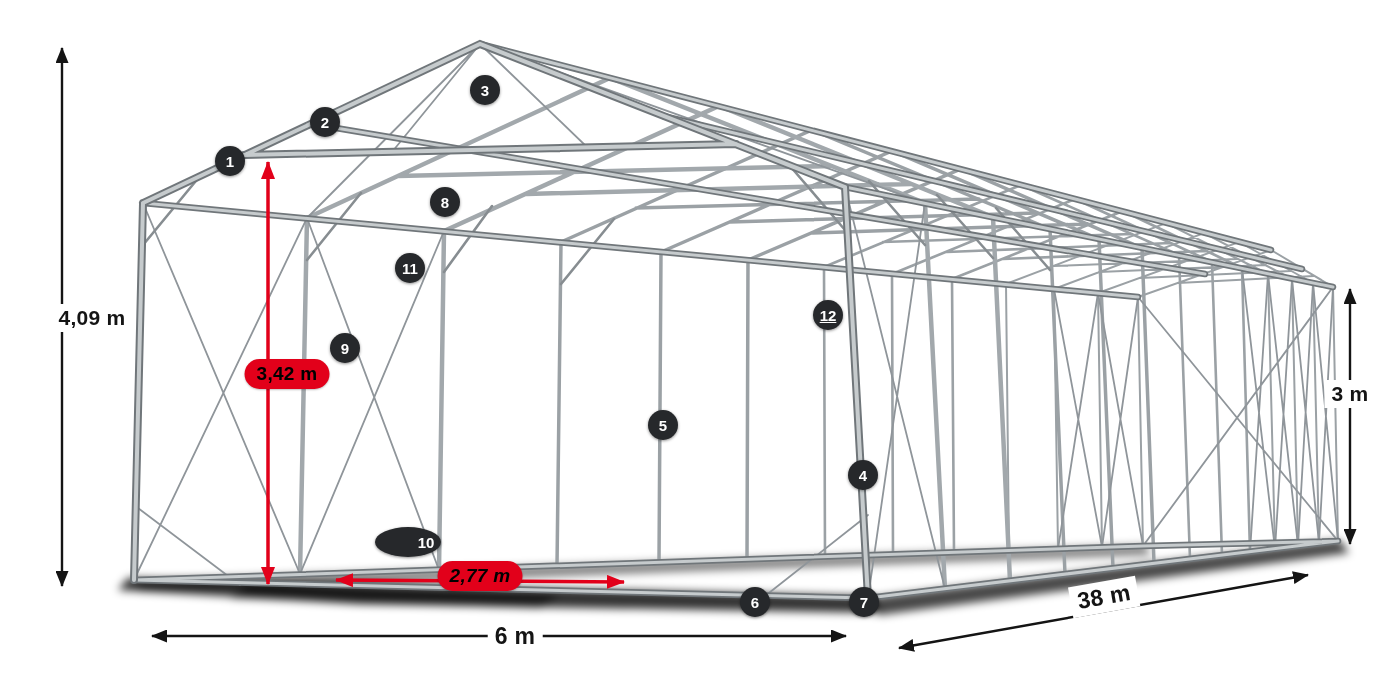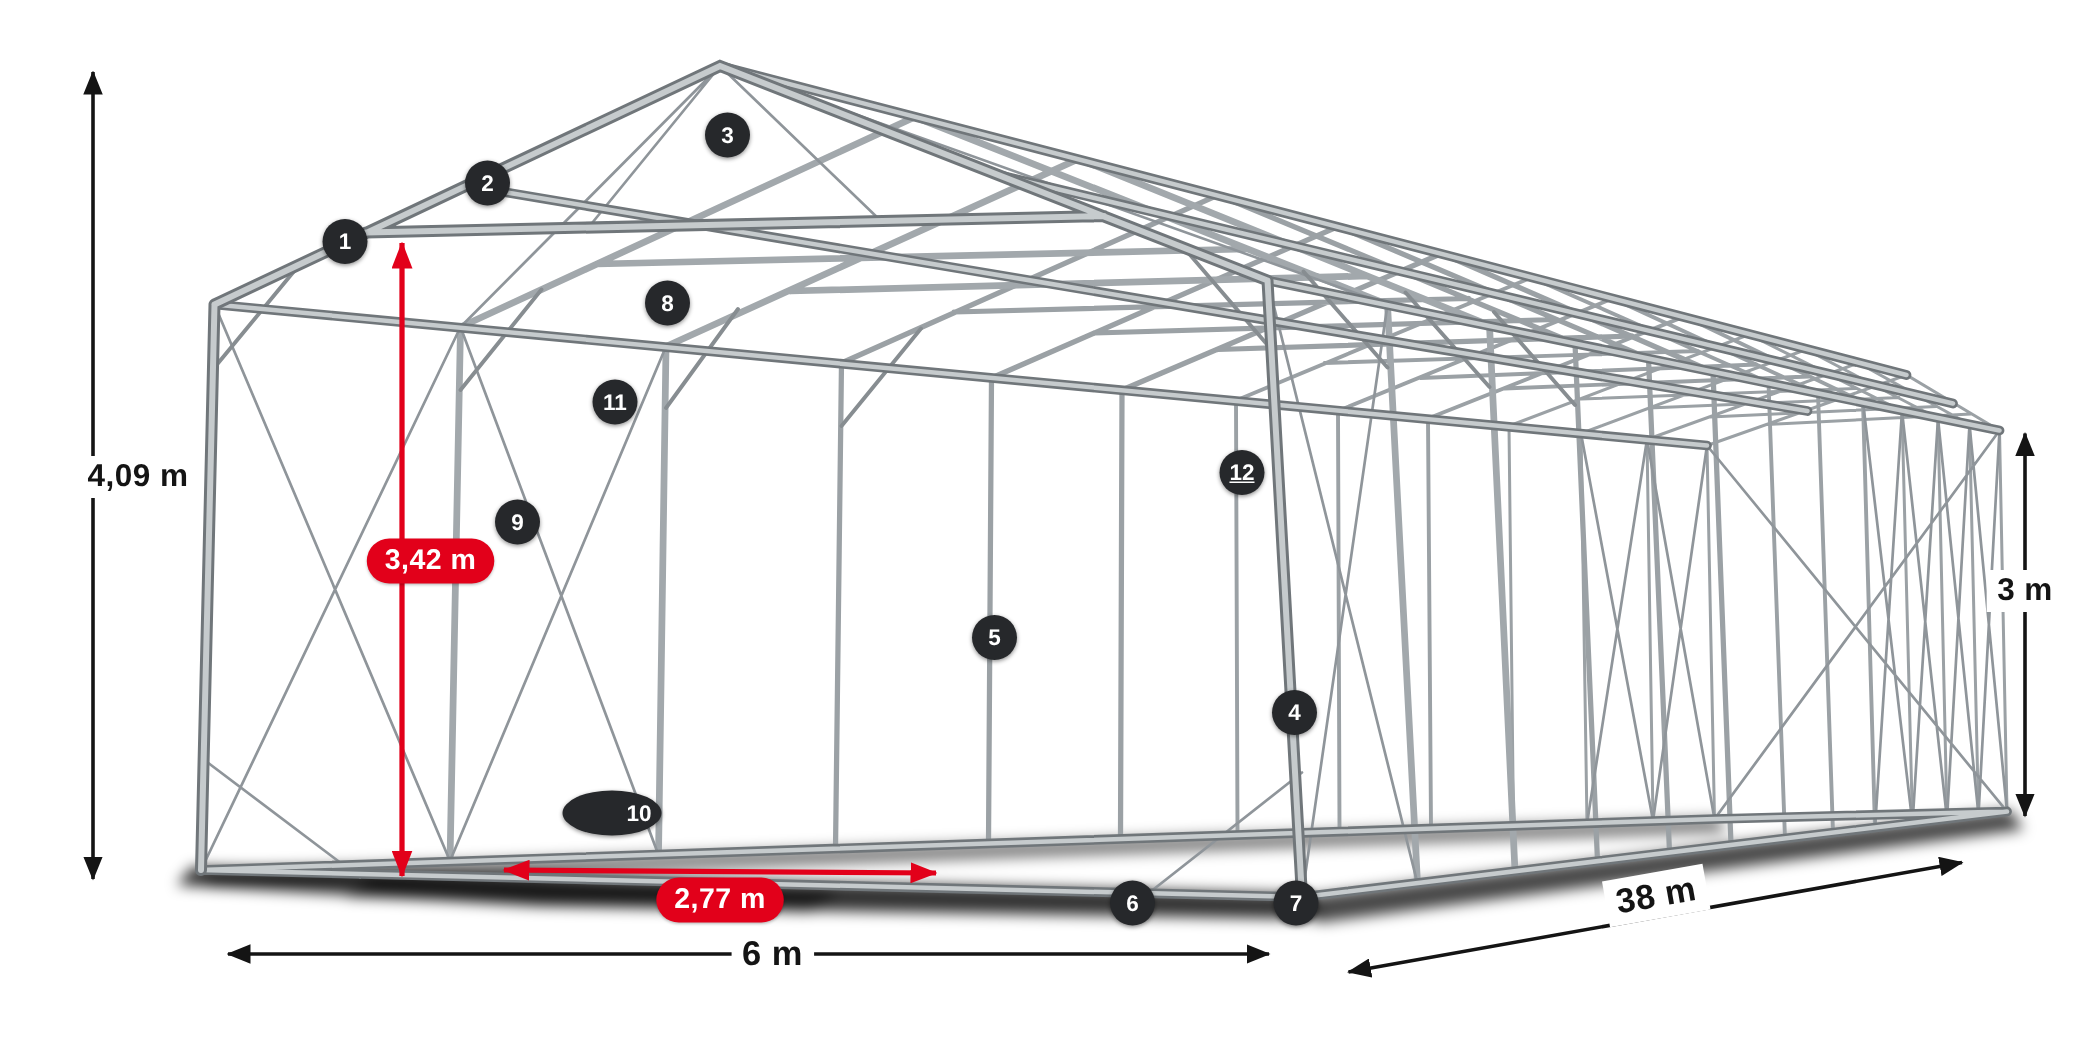--- a/index.html
+++ b/index.html
@@ -6,21 +6,21 @@
   .stage{position:relative;width:1400px;height:700px;background:#ffffff;font-family:"Liberation Sans",sans-serif;}
   .stage svg{position:absolute;left:0;top:0;}
   .dim-label{
     position:absolute;transform:translate(-50%,-50%);
     font:700 21px "Liberation Sans",sans-serif;color:#141414;
     background:#ffffff;padding:2px 7px;white-space:nowrap;letter-spacing:.3px;
   }
   .dim-label.big{font-size:23px;}
   .dim-label.rot{transform:translate(-50%,-50%) rotate(-10deg);}
   .dim-label.red{
-    background:#e2001a;color:#ffffff;border-radius:15px;
+    background:#e2001a;color:#000000;border-radius:15px;
     padding:4px 12px;font-size:19px;box-shadow:0 1px 2px rgba(0,0,0,.25);
   }
   .badge{
     position:absolute;width:30px;height:30px;border-radius:50%;
     background:#26282b;color:#fff;display:flex;align-items:center;justify-content:center;
     font:700 15px "Liberation Sans",sans-serif;transform:translate(-50%,-50%);
     box-shadow:0 1px 3px rgba(0,0,0,.45);cursor:pointer;
   }
 </style>
 </head>
@@ -119,21 +119,21 @@
       <line x1="268" y1="162" x2="268" y2="584" stroke="#e2001a" stroke-width="3.5" marker-start="url(#ah-start-red)" marker-end="url(#ah-end-red)"></line>
       <line x1="336" y1="580" x2="624" y2="582" stroke="#e2001a" stroke-width="3.5" marker-start="url(#ah-start-red)" marker-end="url(#ah-end-red)"></line>
     </g>
   </svg>
 
   <div class="dim-label" style="left:60px;top:318px;margin-left:32px;">4,09 m</div>
   <div class="dim-label" style="left:1350px;top:394px;">3 m</div>
   <div class="dim-label big" style="left:480px;top:636px;margin-left:35px;">6 m</div>
   <div class="dim-label big rot" style="left:1104px;top:597px;">38 m</div>
   <div class="dim-label red" style="left:287px;top:374px;">3,42 m</div>
-  <div class="dim-label red" style="left:480px;top:600px;">2,77 m</div>
+  <div class="dim-label red" style="left:480px;top:576px;font-style:italic;">2,77 m</div>
 
   <div class="badge" style="left:230px;top:161px;">1</div>
   <div class="badge" style="left:325px;top:122px;">2</div>
   <div class="badge" style="left:485px;top:90px;">3</div>
   <div class="badge" style="left:863px;top:475px;">4</div>
   <div class="badge" style="left:663px;top:425px;">5</div>
   <div class="badge" style="left:755px;top:602px;">6</div>
   <div class="badge" style="left:864px;top:602px;">7</div>
   <div class="badge" style="left:445px;top:202px;">8</div>
   <div class="badge" style="left:345px;top:348px;">9</div>

